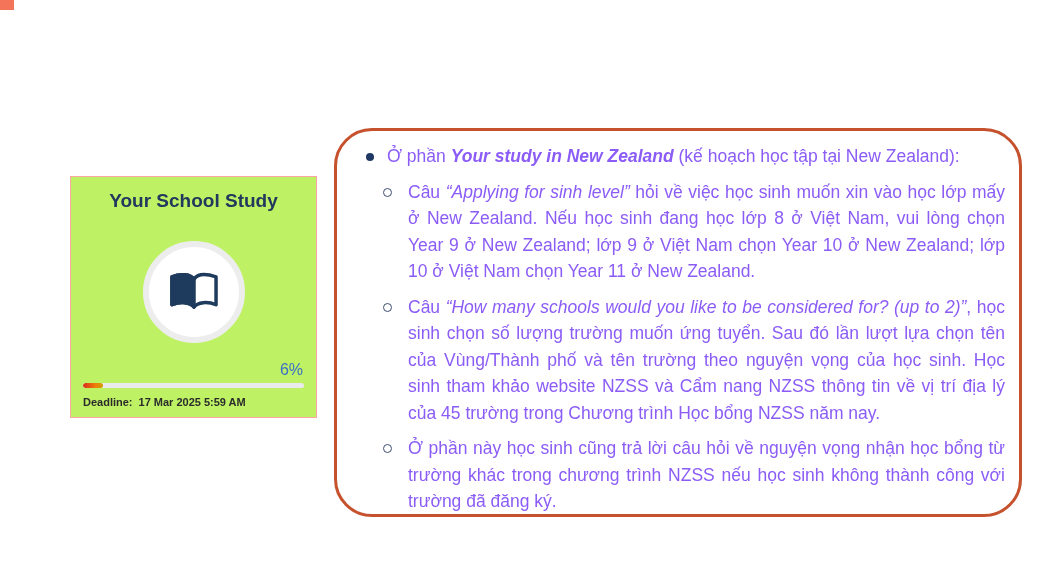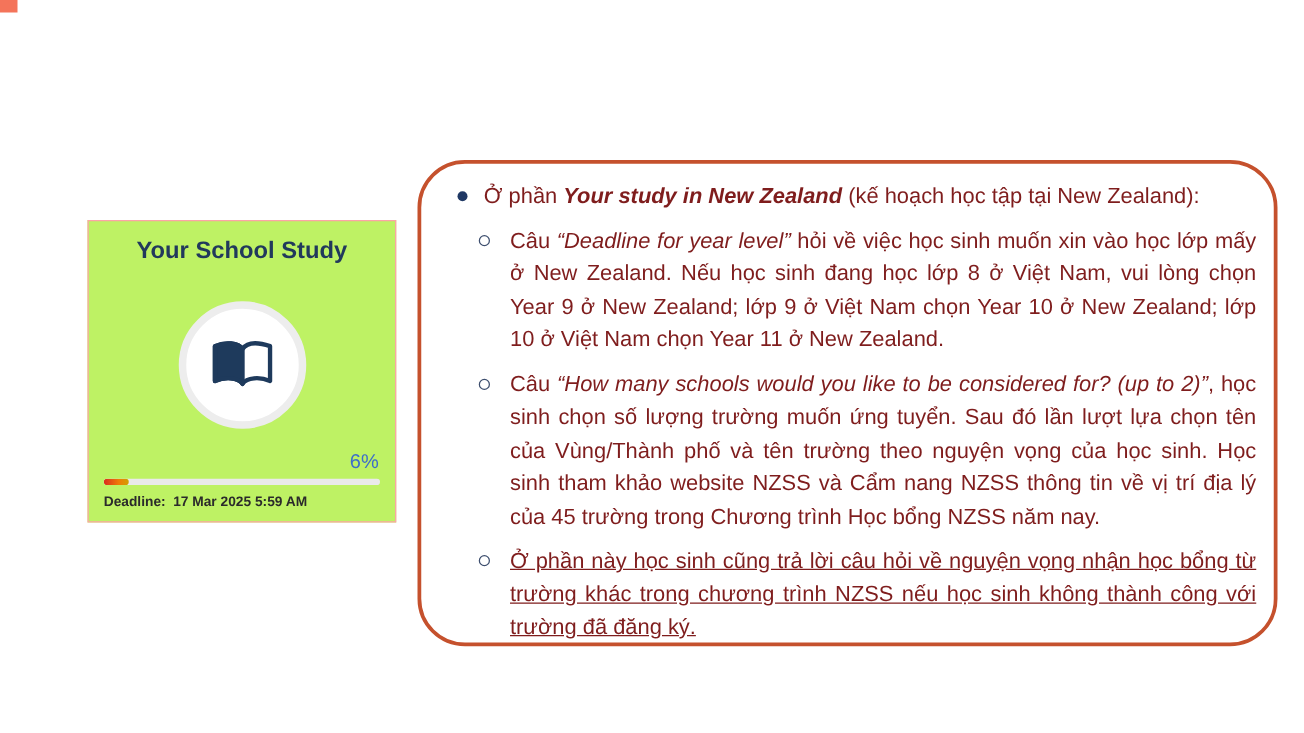--- a/index.html
+++ b/index.html
@@ -71,25 +71,25 @@
   }
   .deadline .dl-val{margin-left:6px;}
 
   
   .content-box{
     position:absolute;left:334px;top:128px;width:688px;height:389px;
     box-sizing:border-box;
     background:#ffffff;
     border:3px solid #C5512D;border-radius:38px;
     padding:12px 14px 8px 22px;
-    color:#7f1d1d;
+    color:#8b5cf6;
   }
   .bullet-row{display:flex;margin-bottom:9px;}
   .bullet-row.l2{margin-left:24px;}
-  .bullet-row:last-child{margin-bottom:0;text-decoration:underline;}
+  .bullet-row:last-child{margin-bottom:0;}
   .mk{flex:0 0 auto;}
   .mk1{
     width:8px;height:8px;border-radius:50%;
     background:#1F3864;
     margin:10px 13px 0 7px;
   }
   .mk2{
     width:9px;height:9px;border-radius:50%;box-sizing:border-box;
     border:1.5px solid #3D4E6E;background:transparent;
     margin:9px 16px 0 0;
@@ -133,21 +133,21 @@
 
   <div class="content-box">
 
     <div class="bullet-row l1">
       <span class="mk mk1"></span>
       <p class="btxt"><span>Ở phần </span><span class="bi">Your study in New Zealand</span><span> (kế hoạch học tập tại New Zealand):</span></p>
     </div>
 
     <div class="bullet-row l2">
       <span class="mk mk2"></span>
-      <p class="btxt"><span>Câu </span><span class="it">“Deadline for year level”</span><span> hỏi về việc học sinh muốn xin vào học lớp mấy ở New Zealand. Nếu học sinh đang học lớp 8 ở Việt Nam, vui lòng chọn Year 9 ở New Zealand; lớp 9 ở Việt Nam chọn Year 10 ở New Zealand; lớp 10 ở Việt Nam chọn Year 11 ở New Zealand.</span></p>
+      <p class="btxt"><span>Câu </span><span class="it">“Applying for sinh level”</span><span> hỏi về việc học sinh muốn xin vào học lớp mấy ở New Zealand. Nếu học sinh đang học lớp 8 ở Việt Nam, vui lòng chọn Year 9 ở New Zealand; lớp 9 ở Việt Nam chọn Year 10 ở New Zealand; lớp 10 ở Việt Nam chọn Year 11 ở New Zealand.</span></p>
     </div>
 
     <div class="bullet-row l2">
       <span class="mk mk2"></span>
       <p class="btxt"><span>Câu </span><span class="it">“How many schools would you like to be considered for? (up to 2)”</span><span>, học sinh chọn số lượng trường muốn ứng tuyển. Sau đó lần lượt lựa chọn tên của Vùng/Thành phố và tên trường theo nguyện vọng của học sinh. Học sinh tham khảo website NZSS và Cẩm nang NZSS thông tin về vị trí địa lý của 45 trường trong Chương trình Học bổng NZSS năm nay.</span></p>
     </div>
 
     <div class="bullet-row l2">
       <span class="mk mk2"></span>
       <p class="btxt"><span>Ở phần này học sinh cũng trả lời câu hỏi về nguyện vọng nhận học bổng từ trường khác trong chương trình NZSS nếu học sinh không thành công với trường đã đăng ký.</span></p>

